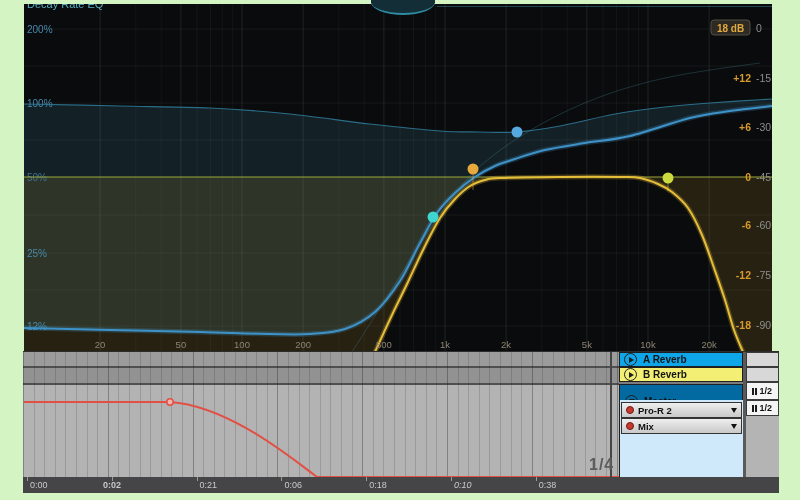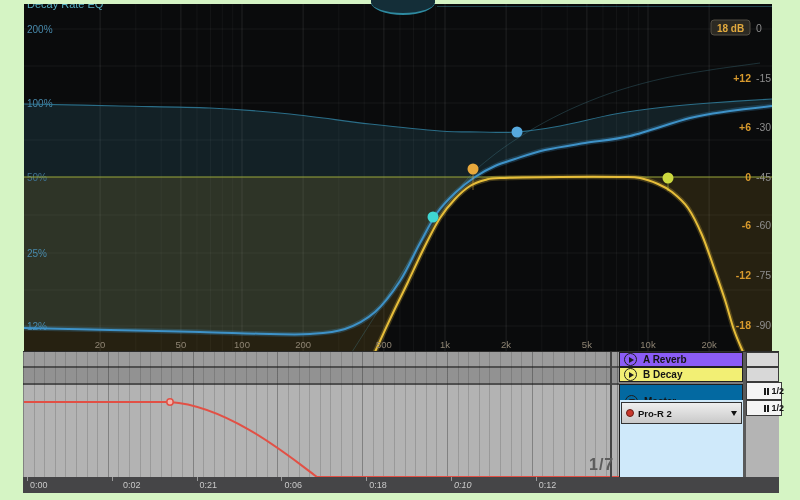--- a/index.html
+++ b/index.html
@@ -33,47 +33,47 @@
   #play-marker{left:2px;top:127px;width:0;height:0;border-left:6px solid #4fa8d2;
                border-top:3px solid transparent;border-bottom:4px solid transparent;}
 
   #ruler{left:0;top:126px;width:756px;height:16px;background:#454547;}
   .ruler-label{position:absolute;top:3px;font-size:9px;color:#c9c9c9;}
   .ruler-tick{position:absolute;top:0;width:1px;height:4px;background:#9a9a9a;}
 
   
   .trackrow{left:596px;width:124px;box-sizing:border-box;border:1px solid #1f1f1f;
             display:flex;align-items:center;padding:0 4px;gap:6px;}
-  #track-a{top:1px;height:15px;background:#8b5cf6;}
+  #track-a{top:1px;height:15px;background:#0ea5e9;}
   #track-b{top:16px;height:15px;background:#f2ef74;}
   #track-master{top:33px;height:34px;background:#0369a1;padding-left:5px;}
   .trackname{font-size:10px;font-weight:bold;color:#141414;}
   .fold-icon{width:11px;height:11px;border:1px solid #1f1f1f;border-radius:50%;
              display:flex;align-items:center;justify-content:center;flex:0 0 auto;background:transparent;}
   .tri-right{width:0;height:0;border-left:5px solid #1f1f1f;border-top:3px solid transparent;border-bottom:3px solid transparent;margin-left:1px;}
   .tri-down{width:0;height:0;border-top:5px solid #1f1f1f;border-left:3px solid transparent;border-right:3px solid transparent;margin-top:1px;}
 
   #device-panel{left:596px;top:49px;width:124px;height:77px;background:#cfe9fa;box-sizing:border-box;border-left:1px solid #1f1f1f;}
-  .device-row{position:absolute;left:1px;width:121px;height:22px;box-sizing:border-box;
+  .device-row{position:absolute;left:1px;width:121px;height:16px;box-sizing:border-box;
               background:linear-gradient(#efefef,#c9c9c9);border:1px solid #333;
               display:flex;align-items:center;padding:0 4px;gap:4px;}
   #device-1{top:2px;}
   #device-2{top:18px;}
   .led{width:6px;height:6px;border-radius:50%;background:#c9382c;border:1px solid #6b1d16;flex:0 0 auto;}
   .device-name{font-size:9.5px;font-weight:bold;color:#111;flex:1;}
   .dd-tri{width:0;height:0;border-top:5px solid #111;border-left:3.5px solid transparent;border-right:3.5px solid transparent;}
 
   #panel-gap{left:720px;top:1px;width:3px;height:125px;background:#5a5a5a;}
   .rc{left:723px;width:33px;box-sizing:border-box;border:1px solid #3a3a3a;}
   #rc1{top:1px;height:15px;background:#d8d8d8;}
   #rc2{top:16px;height:15px;background:#d8d8d8;}
   #rc3{top:31px;height:18px;background:#f4f4f4;}
   #rc4{top:49px;height:16px;background:#f4f4f4;}
   #rc5{top:65px;height:61px;background:#b4b4b4;border:none;}
-  .vbox{display:flex;align-items:center;padding:0 17px;gap:3px;}
+  .vbox{display:flex;align-items:center;padding:0 5px;gap:3px;}
   .bars-icon{display:flex;gap:1.5px;}
   .bars-icon i{display:block;width:1.5px;height:7px;background:#1a1a1a;}
   .vbox-label{font-size:9px;font-weight:bold;color:#111;}
 </style>
 </head>
 <body>
 
 <div id="plugin" class="abs">
   <svg id="eq-svg" width="748" height="348" viewBox="24 4 748 348">
       <rect x="24" y="4" width="748" height="348" fill="#0a0b0c"></rect>
@@ -184,65 +184,70 @@
   <div id="div2" class="abs"></div>
   <div id="mainlane" class="abs band"></div>
   <div id="gridlines" class="abs"></div>
 
   <svg id="auto-svg" width="596" height="125" viewBox="0 0 596 125">
       <path d="M1 50L147 50C205 54 266 104 294 125L596 125" fill="none" stroke="#e25045" stroke-width="2"></path>
       <circle cx="147" cy="50" r="3.2" fill="#f2b4ac" stroke="#e25045" stroke-width="1.5"></circle>
     </svg>
 
   <div id="loop-marker" class="abs"></div>
-  <div id="grid-value" class="abs">1/7</div>
+  <div id="grid-value" class="abs">1/4</div>
   <div id="play-marker" class="abs"></div>
 
   <div id="ruler" class="abs">
       <div class="ruler-tick" style="left: 4px;"></div>
       <div class="ruler-label" style="left: 7px;">0:00</div>
       <div class="ruler-tick" style="left: 88.8px;"></div>
-      <div class="ruler-label" style="left: 100px;">0:02</div>
+      <div class="ruler-label" style="left: 80px; font-weight: bold;">0:02</div>
       <div class="ruler-tick" style="left: 173.6px;"></div>
       <div class="ruler-label" style="left: 176.6px;">0:21</div>
       <div class="ruler-tick" style="left: 258.4px;"></div>
       <div class="ruler-label" style="left: 261.4px; text-align: right;">0:06</div>
       <div class="ruler-tick" style="left: 343.2px;"></div>
       <div class="ruler-label" style="left: 346.2px;">0:18</div>
       <div class="ruler-tick" style="left: 428px;"></div>
       <div class="ruler-label" style="left: 431px; font-style: italic;">0:10</div>
       <div class="ruler-tick" style="left: 512.8px;"></div>
-      <div class="ruler-label" style="left: 515.8px;">0:12</div>
+      <div class="ruler-label" style="left: 515.8px;">0:38</div>
     </div>
 
   <div id="track-a" class="abs trackrow">
     <span class="fold-icon">
         <span class="tri-right"></span>
       </span>
     <span class="trackname">A Reverb</span>
   </div>
   <div id="track-b" class="abs trackrow">
     <span class="fold-icon">
         <span class="tri-right"></span>
       </span>
-    <span class="trackname">B Decay</span>
+    <span class="trackname">B Reverb</span>
   </div>
   <div id="track-master" class="abs trackrow">
     <span class="fold-icon">
         <span class="tri-down"></span>
       </span>
     <span class="trackname">Master</span>
   </div>
 
   <div id="device-panel" class="abs">
     <div id="device-1" class="device-row">
       <span class="led"></span>
       <span class="device-name">Pro-R 2</span>
       <span class="dd-tri"></span>
     </div>
+    <div id="device-2" class="device-row">
+      <span class="led"></span>
+      <span class="device-name">Mix</span>
+      <span class="dd-tri"></span>
+    </div>
 
   </div>
 
   <div id="panel-gap" class="abs"></div>
   <div id="rc1" class="abs rc"></div>
   <div id="rc2" class="abs rc"></div>
   <div id="rc3" class="abs rc vbox">
     <span class="bars-icon">
         <i></i>
         <i></i>

